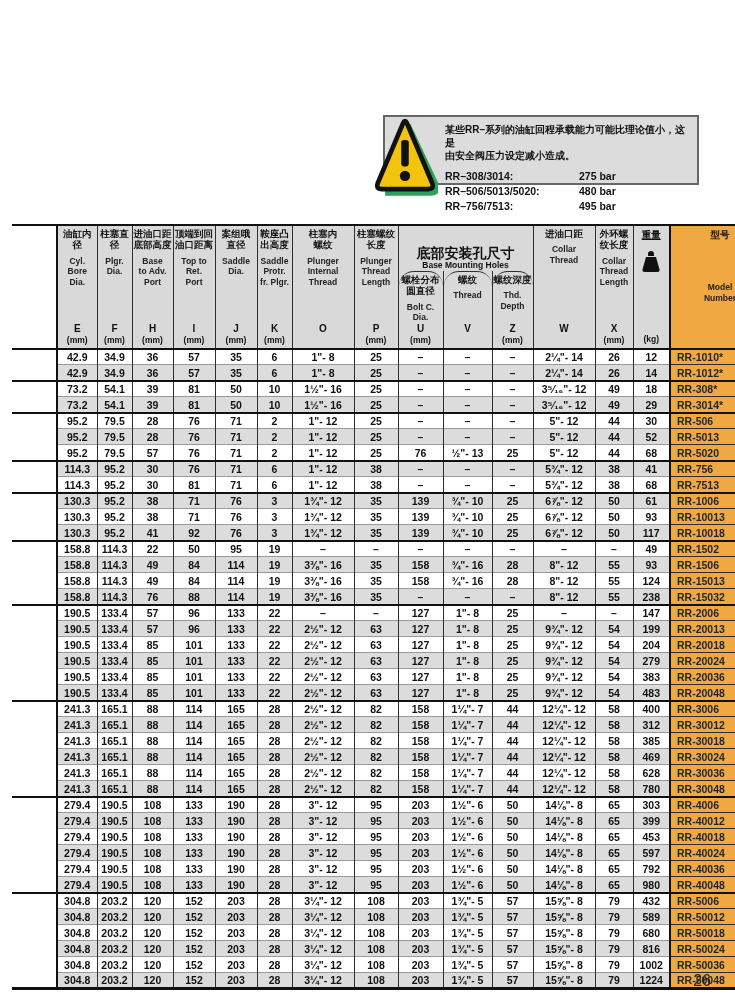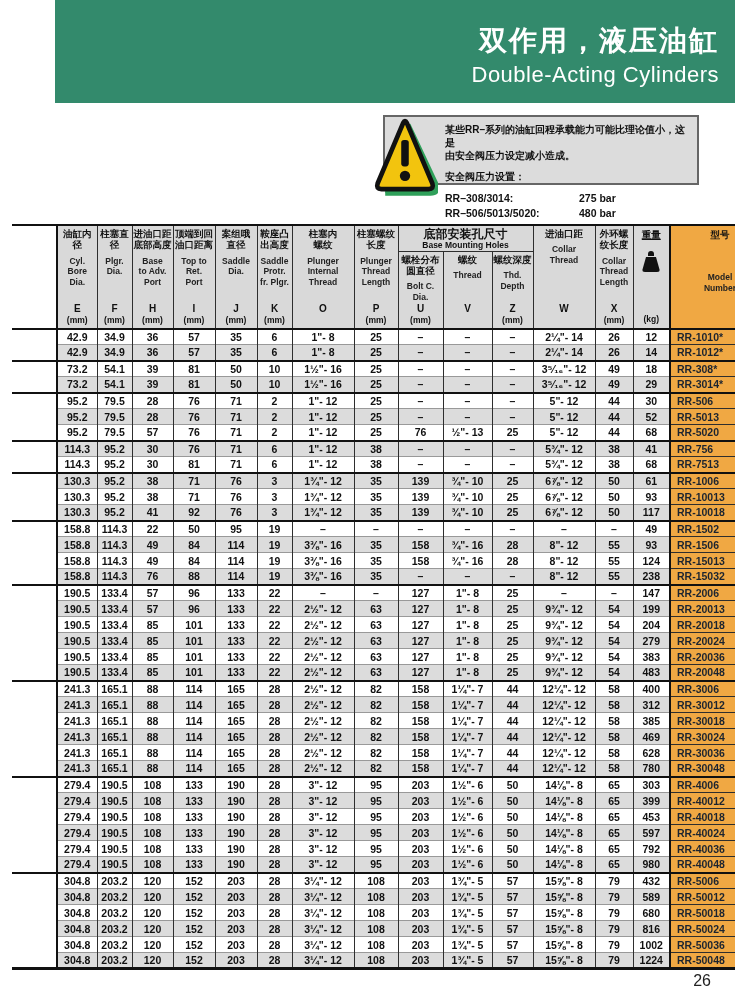--- a/index.html
+++ b/index.html
@@ -28,27 +28,27 @@
   th{background:#D9D9D9;border-left:1px solid #2e2e2e;border-top:2.5px solid #111;
      vertical-align:top;font-weight:bold;text-align:center;}
   th.gutter-h{background:#fff;border-left:none;}
   th.span2{height:96px;}
   th.grp{height:24px;}
   tr.subrow th{height:72px;border-top:none;}
   tr.subrow th .hwrap{border-top:1px solid #2e2e2e;height:100%;}
   th.first,td.c0{border-left:2.5px solid #111;}
   th.model-h{background:#F0A843;border-left:2px solid #111;border-right:2.5px solid #111;}
   th.kg-h .zh{text-decoration:underline;}
-  .hwrap{display:flex;flex-direction:column;align-items:center;height:100%;padding:2px 1px;box-sizing:border-box;}
+  .hwrap{display:flex;flex-direction:column;align-items:center;height:100%;padding:2px 1px;box-sizing:border-box;border-radius:15px;}
   .zh{font-size:9.5px;font-weight:bold;line-height:1.2;white-space:pre-line;}
   .en{font-size:8.5px;font-weight:bold;line-height:1.25;white-space:pre-line;margin-top:5px;color:#222;}
   .botblk{margin-top:auto;}
   .letter{font-size:10px;font-weight:bold;line-height:1.2;}
   .unit{font-size:8.5px;font-weight:bold;line-height:1.3;min-height:11px;}
-  .gzh{font-size:12px;font-weight:bold;line-height:1.1;margin-top:2px;}
+  .gzh{font-size:14px;font-weight:bold;line-height:1.1;margin-top:20px;}
   .gen{font-size:8.5px;font-weight:bold;line-height:1.1;}
   .kgwrap{display:flex;flex-direction:column;align-items:center;height:100%;padding:3px 0;box-sizing:border-box;}
   .weight-svg{margin-top:10px;}
   .model-wrap{display:flex;flex-direction:column;align-items:center;height:100%;padding:3px 0;box-sizing:border-box;}
   .model-wrap .en{margin:auto 0;}
 
   td{border-left:1px solid #2e2e2e;border-top:1px solid #999;height:16px;
      font-size:10.5px;font-weight:bold;text-align:center;color:#111;white-space:nowrap;overflow:hidden;}
   tr.alt td{background:#DCDCDC;}
   td.gutter{border:none;background:#fff;}
@@ -60,36 +60,31 @@
   tr.group-start td.gutter{border-top:2.5px solid #111;}
   tbody tr:last-child td{border-bottom:3px solid #111;}
 
   .pagenum{position:absolute;right:24px;top:972px;font-size:16px;color:#222;}
 </style>
 </head>
 <body>
 
 <div id="page">
 
-  <div class="banner">
-    <div class="zh-title">双作用，液压油缸</div>
-    <div class="en-title">Double-Acting Cylinders</div>
-  </div>
 
   <div class="warnbox">
     <svg class="warn-tri" viewBox="0 0 70 84">
       <path d="M38 8 L69 74 Q69 80 62 80 L14 80" fill="#2FA05A" stroke="#2FA05A" stroke-width="6" stroke-linejoin="round"></path>
       <path d="M33 6 Q35 2 37 6 L64 70 Q66 76 60 76 L10 76 Q4 76 6 70 Z" fill="#F2C40E" stroke="#111" stroke-width="5" stroke-linejoin="round"></path>
       <rect x="31" y="24" width="8" height="28" rx="3" fill="#111"></rect>
       <circle cx="35" cy="62" r="5.5" fill="#111"></circle>
     </svg>
     <div class="warn-text">
       <div class="warn-line">某些RR–系列的油缸回程承载能力可能比理论值小，这是</div>
       <div class="warn-line">由安全阀压力设定减小造成。</div>
-      <div class="warn-sub">安全阀压力设置：</div>
       <div class="warn-settings">
         <div class="warn-row">
           <span class="wmodel">RR–308/3014:</span>
           <span>275 bar</span>
         </div>
         <div class="warn-row">
           <span class="wmodel">RR–506/5013/5020:</span>
           <span>480 bar</span>
         </div>
         <div class="warn-row">

